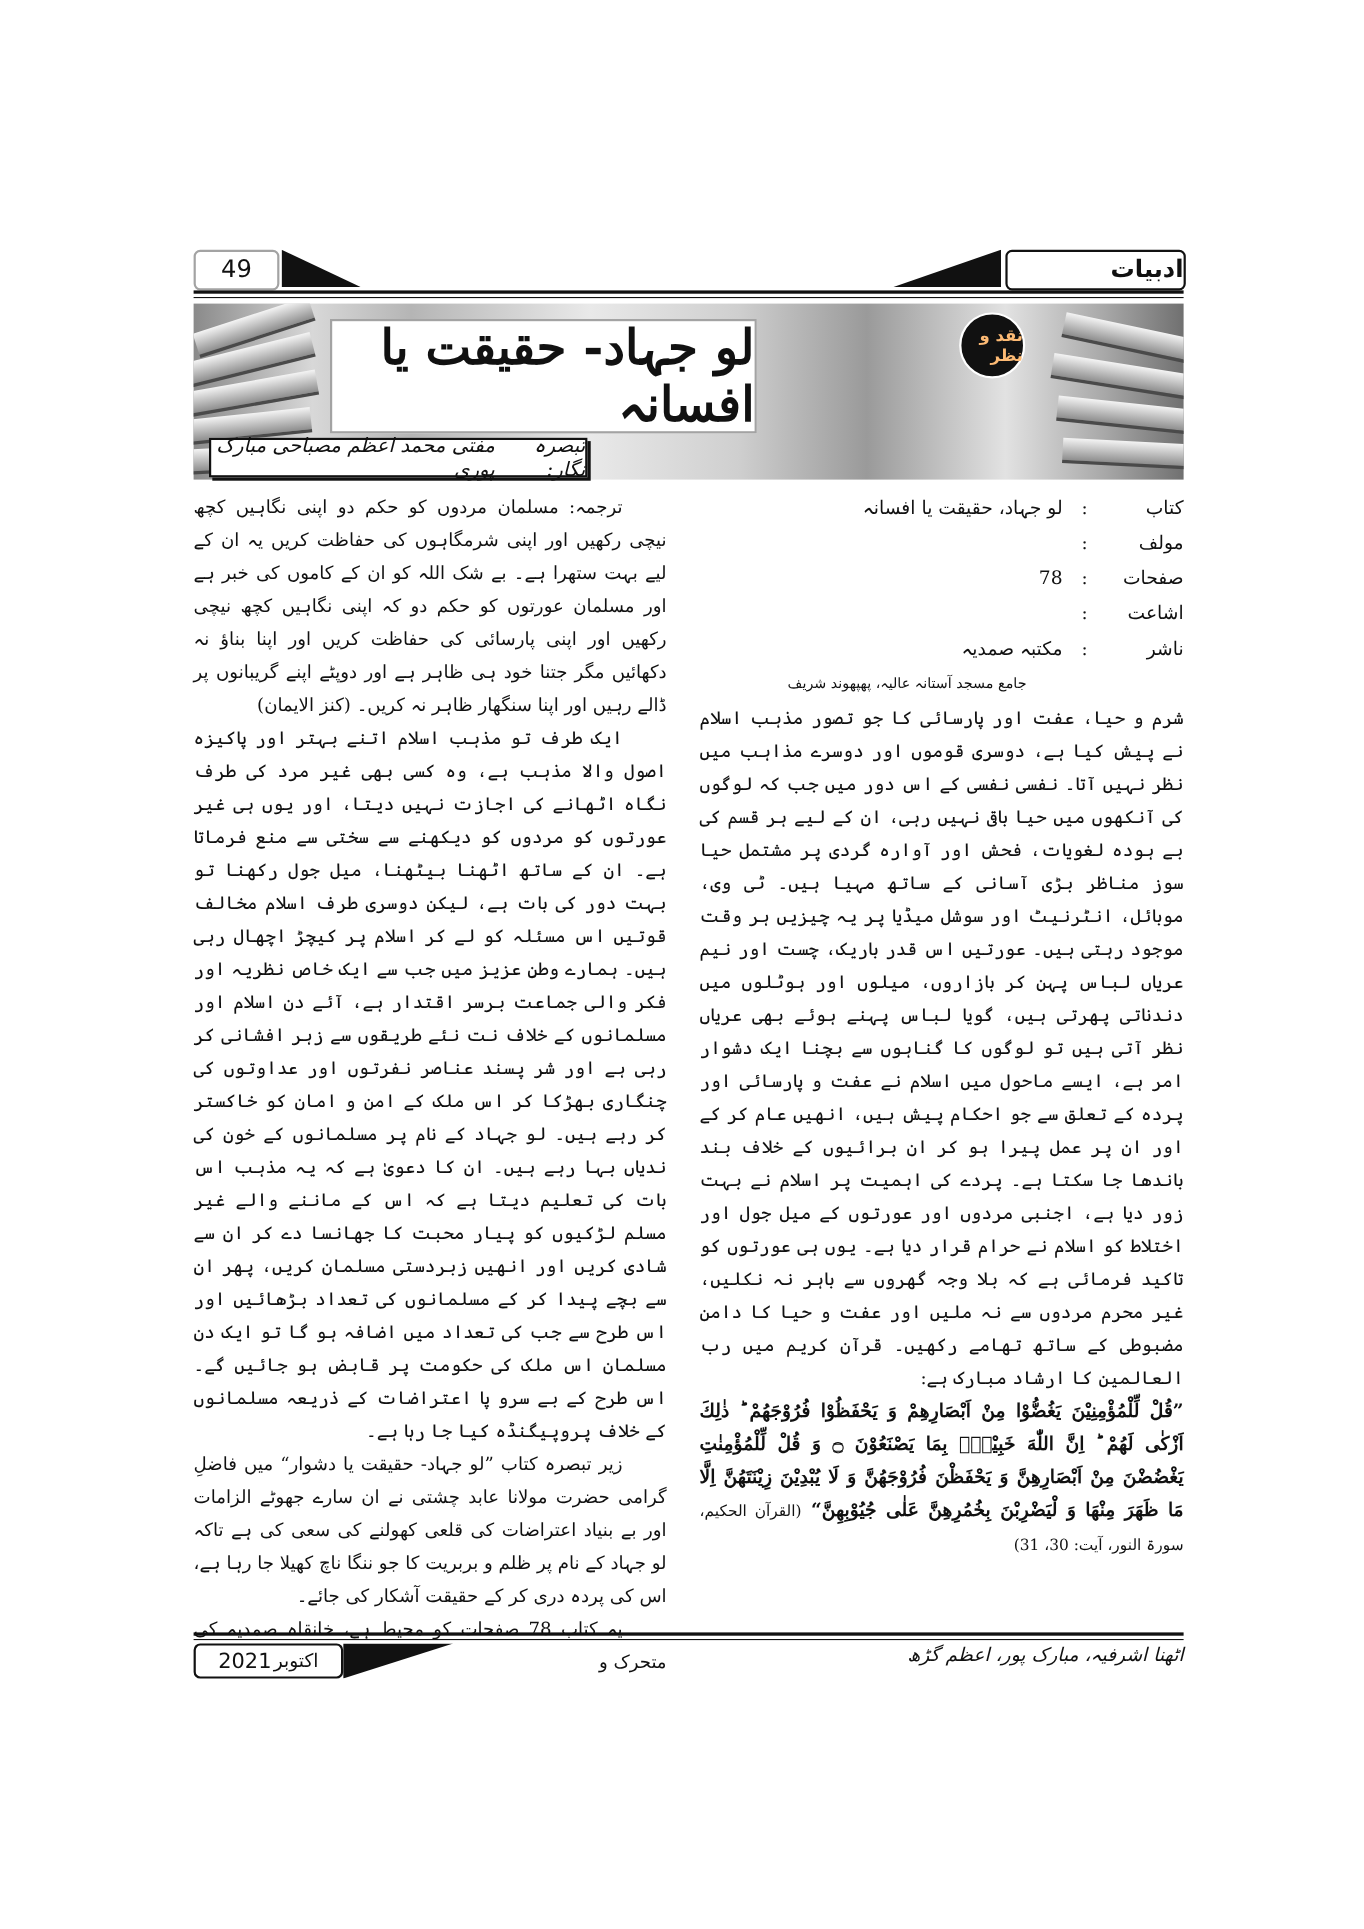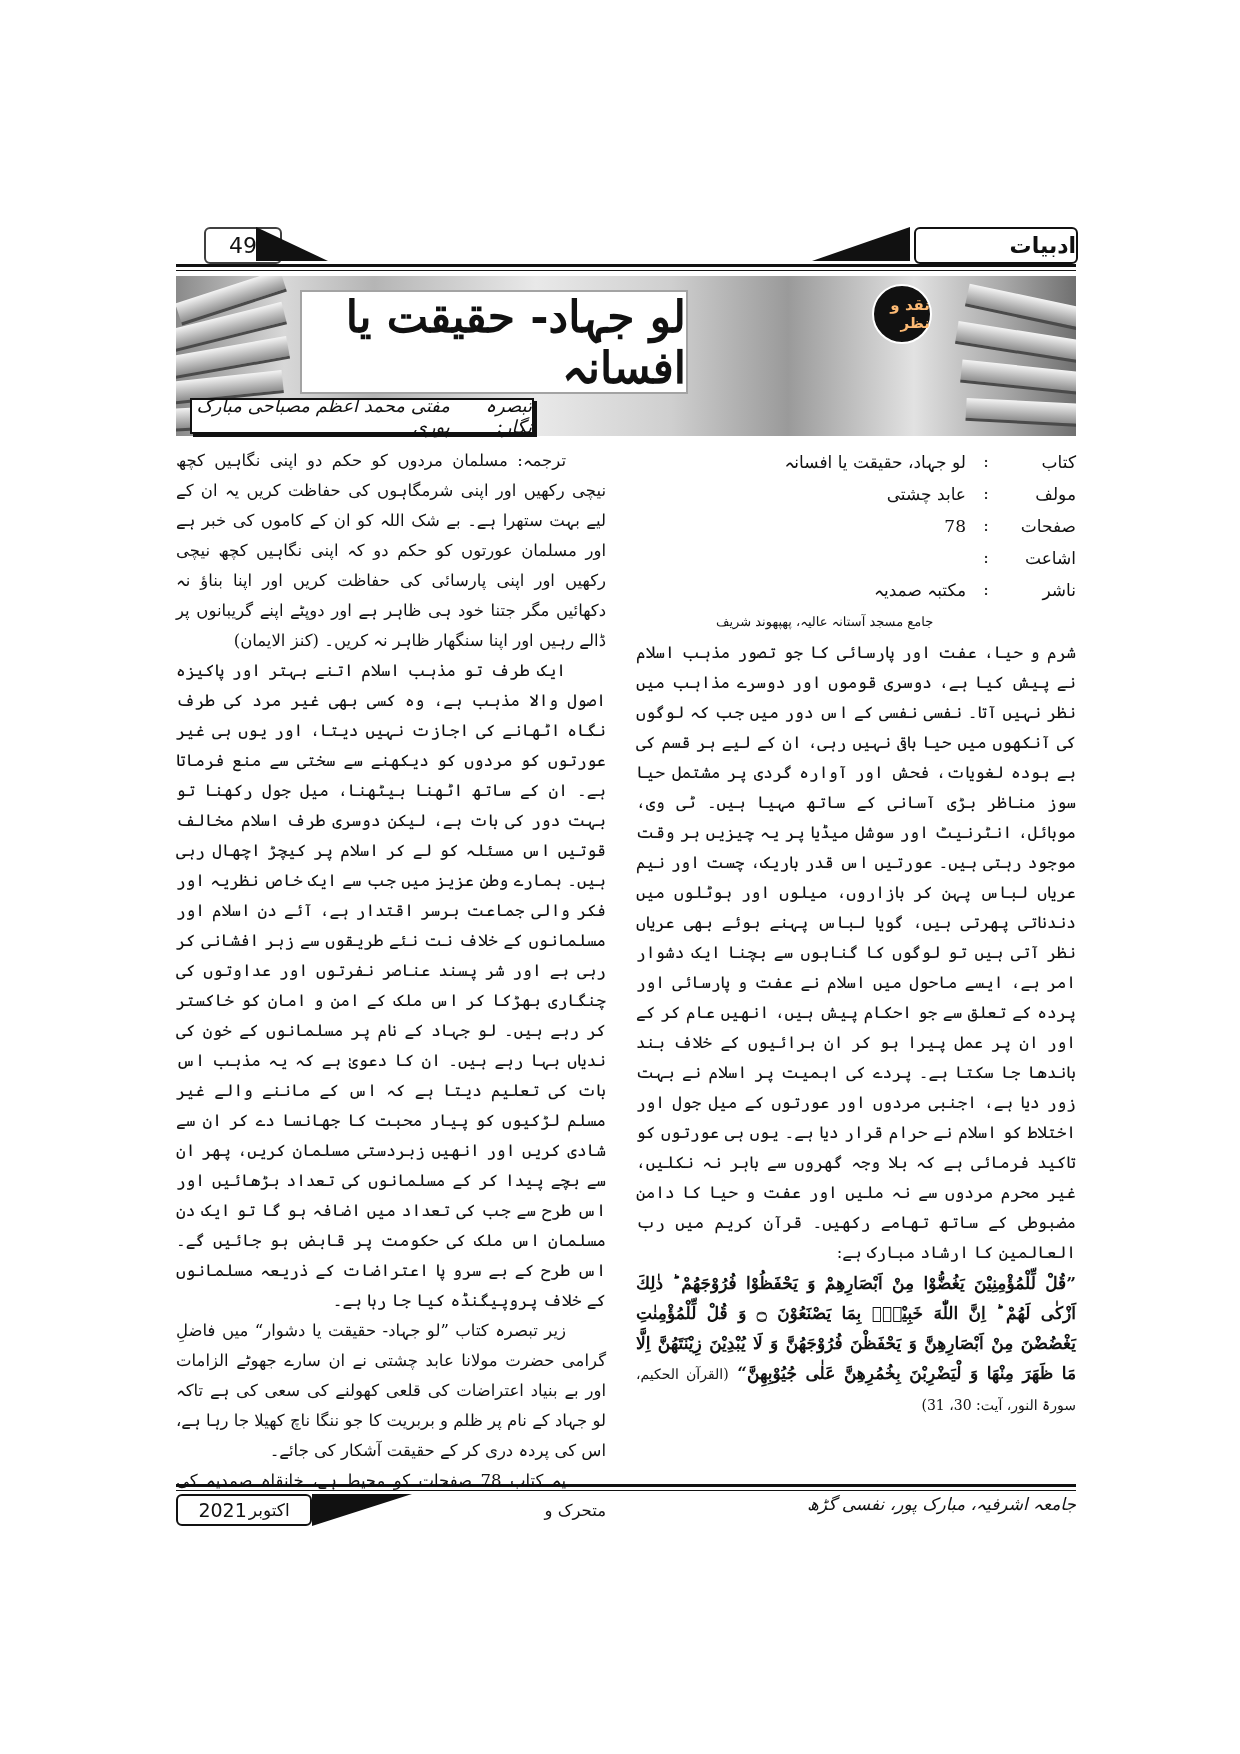--- a/index.html
+++ b/index.html
@@ -1,23 +1,23 @@
 <!DOCTYPE html>
 <html><head>
 <meta charset="utf-8">
 <style>
   html, body { margin: 0; padding: 0; background: #ffffff; }
   body { width: 1240px; height: 1754px; position: relative; overflow: hidden;
          font-family: "DejaVu Sans", sans-serif; color: #111; }
 
   
   .hdr-page-box { position: absolute; left: 176px; top: 227px; width: 74px; height: 33px;
-    border: 2px solid #404040; border-radius: 6px; background: #fff;
+    border: 2px solid #a3a3a3; border-radius: 6px; background: #fff;
     display: flex; align-items: center; justify-content: center;
-    font-family: "DejaVu Sans", sans-serif; font-size: 22px; margin-left: 28px; }
+    font-family: "DejaVu Sans", sans-serif; font-size: 22px; }
   .hdr-wedge-l { position:absolute; left:256px; top:227px; width:72px; height:34px; }
   .hdr-section-box { position: absolute; left: 914px; top: 227px; width: 160px; height: 33px;
     border: 2px solid #111; border-radius: 6px; background: #fff;
     display: flex; align-items: center; direction: rtl;
     font-family: "DejaVu Sans", sans-serif; font-weight: bold; font-size: 22px; letter-spacing: 2px; }
   .hdr-wedge-r { position:absolute; left:812px; top:227px; width:98px; height:34px; }
   .hdr-rule { position: absolute; left: 176px; width: 900px; background: #111; }
   .hdr-rule.a { top: 264px; height: 3px; }
   .hdr-rule.b { top: 270px; height: 1px; }
 
@@ -112,21 +112,20 @@
 <div class="col col-right">
   <div>
     <div class="meta-row">
       <span class="meta-label">کتاب</span>
       <span class="meta-colon">:</span>
       <span class="meta-value">لو جہاد، حقیقت یا افسانہ</span>
     </div>
     <div class="meta-row">
       <span class="meta-label">مولف</span>
       <span class="meta-colon">:</span>
-      <span class="meta-value">عابد چشتی</span>
     </div>
     <div class="meta-row">
       <span class="meta-label">صفحات</span>
       <span class="meta-colon">:</span>
       <span class="meta-value">78</span>
     </div>
     <div class="meta-row">
       <span class="meta-label">اشاعت</span>
       <span class="meta-colon">:</span>
     </div>
@@ -153,13 +152,13 @@
 
 <div class="ftr-rule a"></div>
 <div class="ftr-rule b"></div>
 <div class="ftr-date-box">
   <span>اکتوبر</span>
   <span class="yr">2021</span>
 </div>
 <svg class="ftr-wedge" viewBox="0 0 100 32">
   <polygon points="0,0 100,0 0,32" fill="#111"></polygon>
 </svg>
-<div class="ftr-institution">جامعہ اشرفیہ، مبارک پور، نفسی گڑھ</div>
+<div class="ftr-institution">اٹھنا اشرفیہ، مبارک پور، اعظم گڑھ</div>
 
 </body></html>

